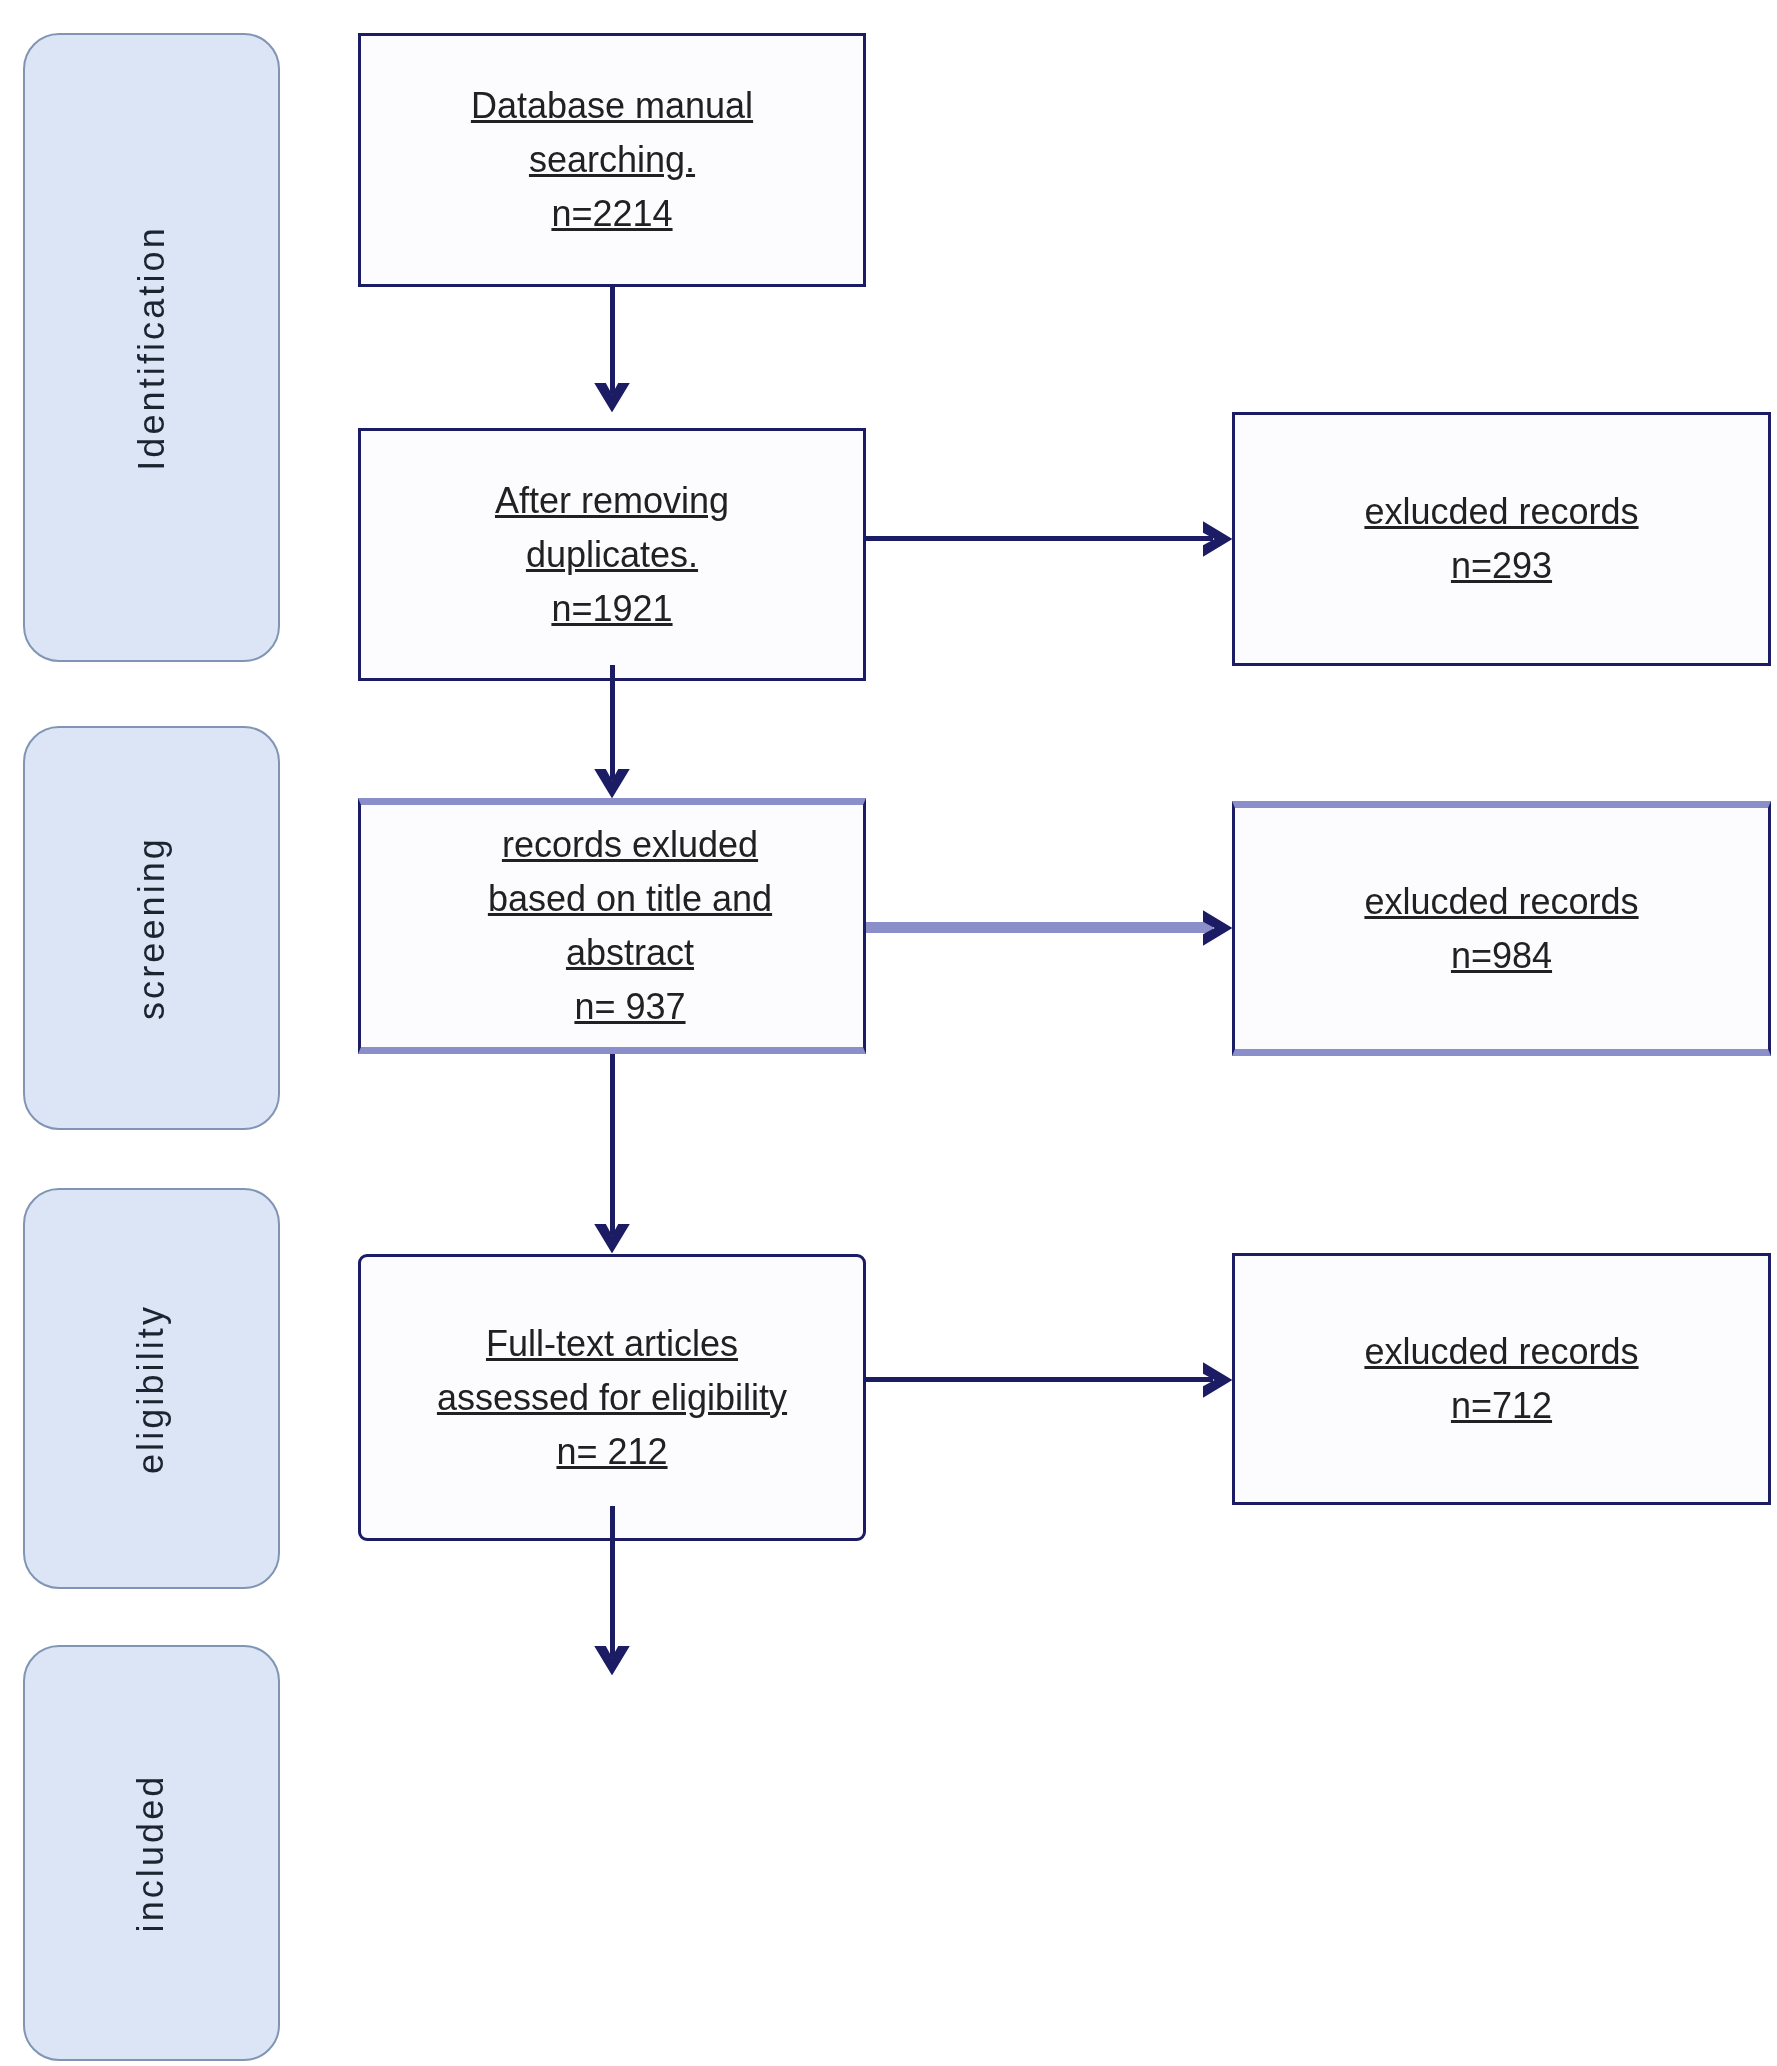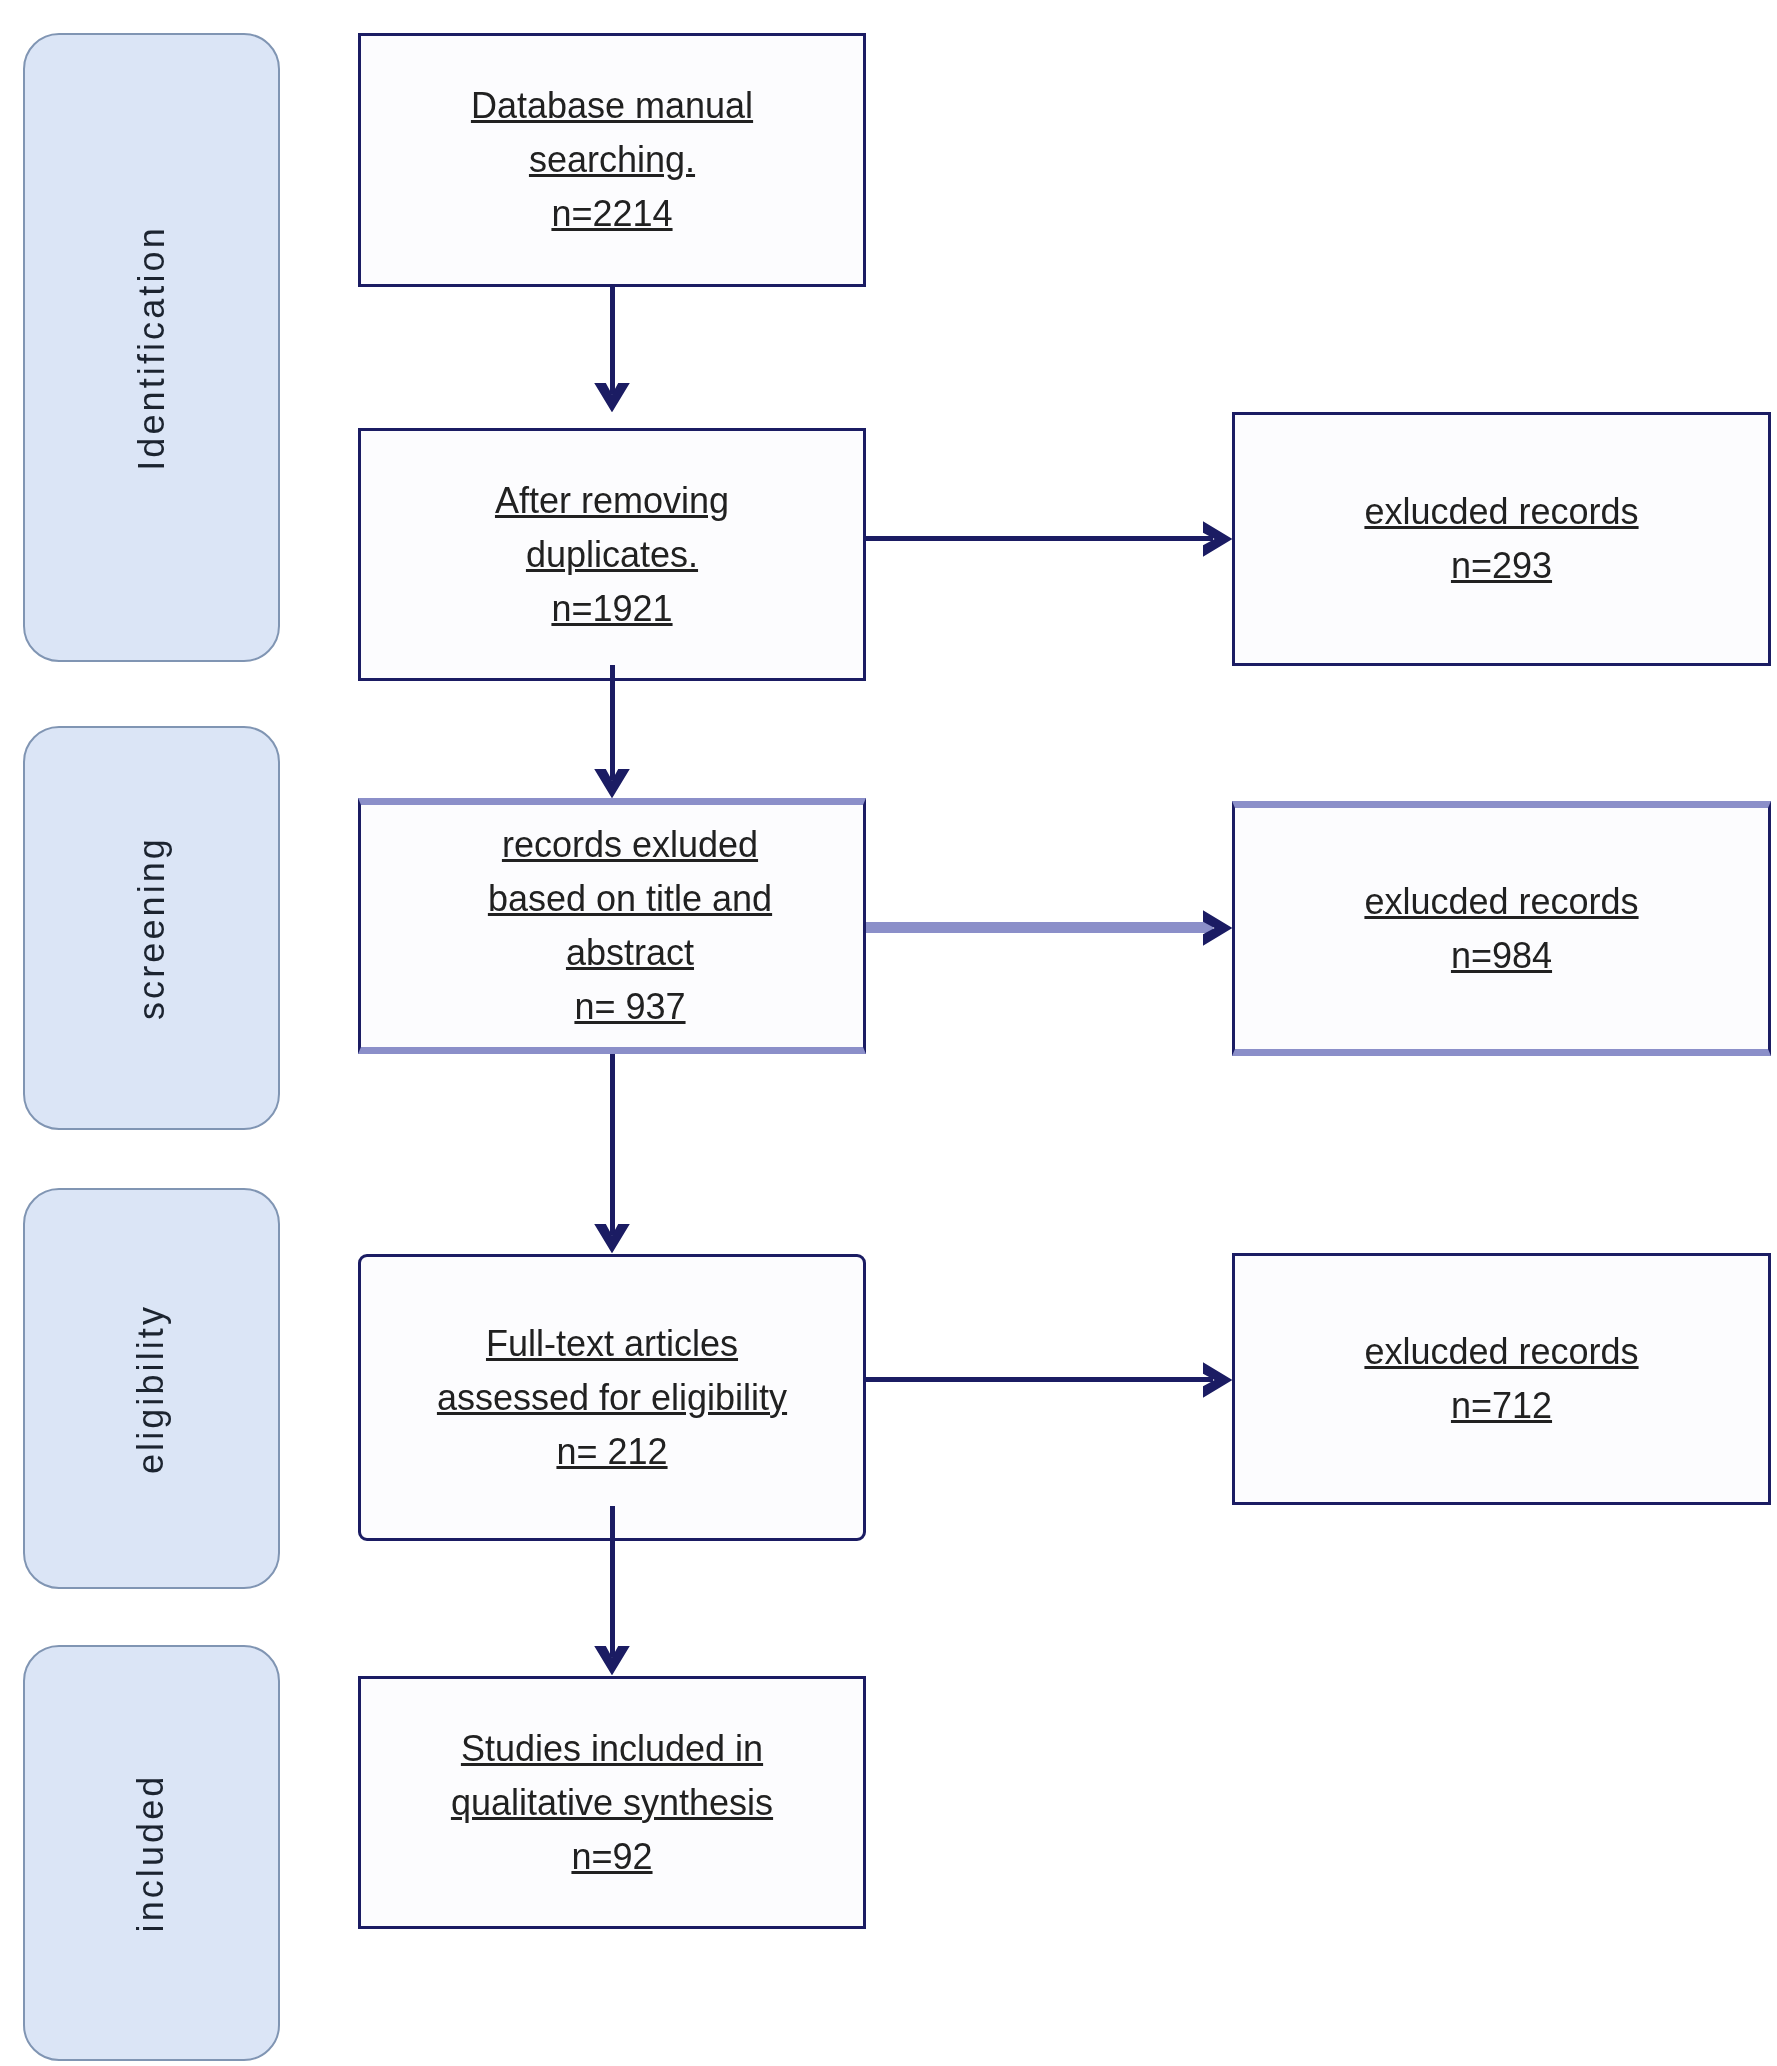--- a/index.html
+++ b/index.html
@@ -94,25 +94,20 @@
     <div class="txt">records exluded
 based on title and
 abstract
 n= 937</div>
   </div>
   <div class="fbox" style="left:358px;top:1254px;width:508px;height:287px;border-radius:9px;">
     <div class="txt">Full-text articles
 assessed for eligibility
 n= 212</div>
   </div>
-  <div class="fbox" style="left:358px;top:1676px;width:508px;height:253px;">
-    <div class="txt">Studies included in
-qualitative synthesis
-n=92</div>
-  </div>
 
   <div class="fbox" style="left:1232px;top:412px; width:539px;height:254px;">
     <div class="txt">exlucded records
 n=293</div>
   </div>
   <div class="fbox accent" style="left:1232px;top:801px;width:539px;height:255px;">
     <div class="txt">exlucded records
 n=984</div>
   </div>
   <div class="fbox" style="left:1232px;top:1253px;width:539px;height:252px;">

